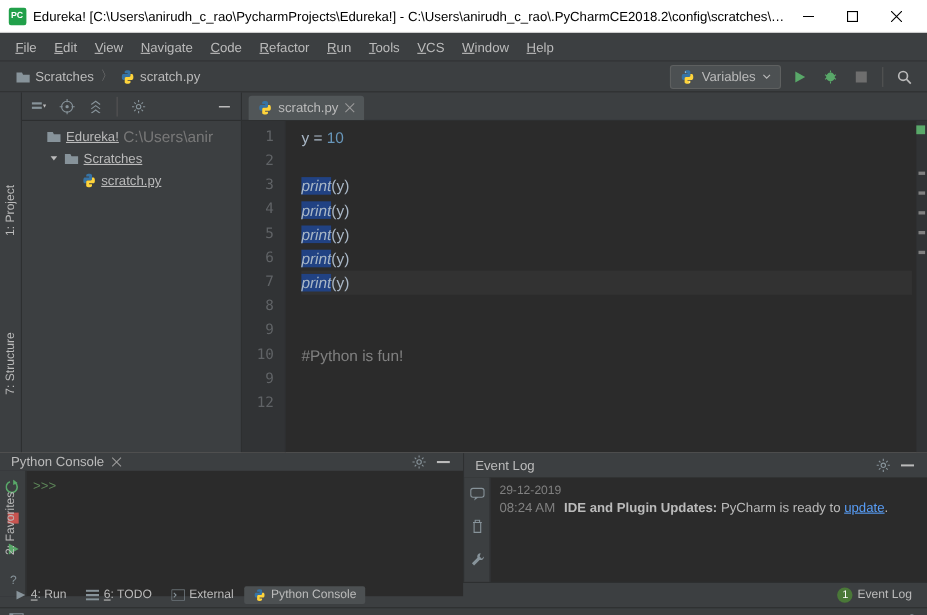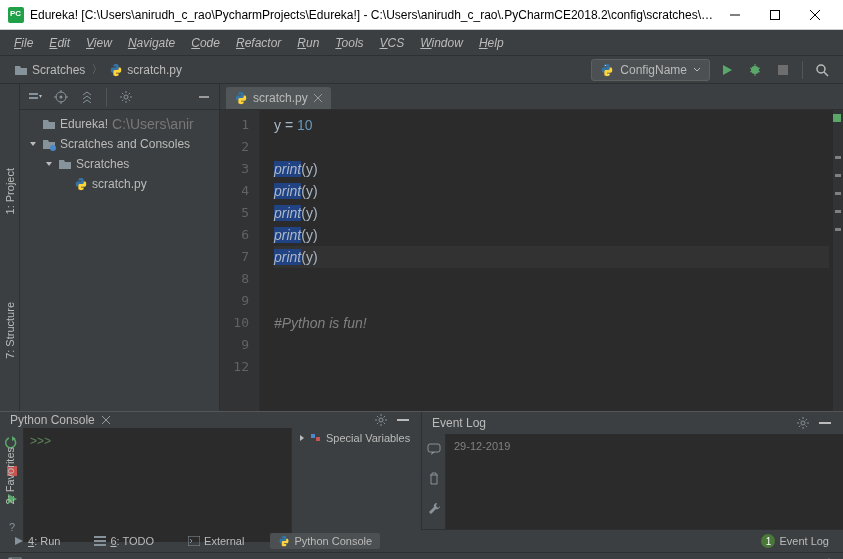--- a/index.html
+++ b/index.html
@@ -6,21 +6,21 @@
 body { background: #3c3f41; color: #bbbbbb; font-size: 12px; overflow: hidden; width: 843px; height: 559px; }
 
 .titlebar { height: 30px; background: #ffffff; color: #000; display: flex; align-items: center; padding: 0 8px; border-bottom: 1px solid #ccc; }
 .titlebar-icon { width: 16px; height: 16px; background: #21a04a; border-radius: 2px; margin-right: 6px; position: relative; }
 .titlebar-icon::after { content: "PC"; font-size: 8px; color: #fff; position: absolute; top: 2px; left: 2px; font-weight: bold; }
 .titlebar-text { flex: 1; font-size: 12px; white-space: nowrap; overflow: hidden; text-overflow: ellipsis; }
 .win-btns { display: flex; gap: 0; }
 .win-btn { width: 40px; height: 28px; display: flex; align-items: center; justify-content: center; cursor: pointer; }
 .win-btn svg { width: 10px; height: 10px; }
 
-.menubar { height: 26px; background: #3c3f41; display: flex; align-items: center; padding: 0 6px; border-bottom: 1px solid #2d2f30; font-style: italic; }
+.menubar { height: 26px; background: #3c3f41; display: flex; align-items: center; padding: 0 6px; border-bottom: 1px solid #2d2f30; }
 .menu-item { padding: 4px 8px; color: #bbbbbb; cursor: pointer; font-size: 12px; }
 .menu-u { text-decoration: underline; }
 
 .navbar { height: 28px; background: #3c3f41; display: flex; align-items: center; padding: 0 10px; border-bottom: 1px solid #2d2f30; }
 .bc-item { display: flex; align-items: center; gap: 4px; color: #bbbbbb; cursor: pointer; font-size: 12px; padding: 2px 4px; }
 .bc-sep { color: #777; margin: 0 2px; }
 .bc-icon { width: 14px; height: 14px; }
 .folder-icon { fill: #87939a; }
 .py-icon { width: 14px; height: 14px; }
 .navbar-right { margin-left: auto; display: flex; align-items: center; gap: 6px; }
@@ -34,36 +34,36 @@
 .gutter-tab { writing-mode: vertical-rl; transform: rotate(180deg); font-size: 11px; color: #bbbbbb; cursor: pointer; padding: 4px 2px; white-space: nowrap; }
 
 .project-panel { width: 200px; background: #3c3f41; border-right: 1px solid #2d2f30; display: flex; flex-direction: column; }
 .panel-toolbar { height: 26px; display: flex; align-items: center; padding: 0 6px; gap: 8px; border-bottom: 1px solid #2d2f30; position: relative; }
 .panel-toolbar .tool-btn { width: 18px; height: 18px; }
 .panel-toolbar-right { margin-left: auto; display: flex; gap: 4px; }
 .tree { padding: 4px 0; overflow: hidden; }
 .tree-row { display: flex; align-items: center; height: 20px; padding: 0 4px; gap: 4px; cursor: pointer; font-size: 12px; white-space: nowrap; }
 .tree-arrow { width: 10px; height: 10px; display: flex; align-items: center; justify-content: center; }
 .tree-indent { display: inline-block; }
-.tree-label { color: #bbbbbb; }
+.tree-label { color: #bbbbbb; text-decoration: underline; }
 .tree-path { color: #787878; font-size: 14px; }
 
 .editor-area { flex: 1; background: #2b2b2b; display: flex; flex-direction: column; position: relative; }
 .editor-tabs { height: 26px; background: #3c3f41; display: flex; align-items: flex-end; padding-left: 6px; border-bottom: 1px solid #2d2f30; }
 .editor-tab { background: #515658; padding: 4px 8px; display: flex; align-items: center; gap: 5px; border-top-left-radius: 3px; border-top-right-radius: 3px; cursor: pointer; font-size: 12px; }
 .tab-close { width: 10px; height: 10px; cursor: pointer; }
 .editor-body { flex: 1; display: flex; position: relative; }
 .line-gutter { width: 40px; background: #313335; border-right: 1px solid #2d2f30; padding-top: 4px; }
 .line-num { height: 22px; color: #606366; text-align: right; padding-right: 10px; font-family: "Consolas", monospace; font-size: 13px; line-height: 22px; }
 .code { flex: 1; padding: 4px 14px; font-family: "Consolas", monospace; font-size: 14px; line-height: 22px; position: relative; }
 .code-line { height: 22px; white-space: pre; }
 .fn { color: #a9b7c6; font-style: italic; }
 .num { color: #6897bb; }
 .selected { background: #214283; }
-.comment { color: #808080; font-style: italic; }
+.comment { color: #808080; }
 .str { color: #a9b7c6; }
 .caret-hl { background: #323232; }
 .error-stripe { position: absolute; right: 0; top: 0; width: 10px; height: 100%; background: #313335; }
 .stripe-mark { position: absolute; right: 2px; width: 6px; height: 3px; }
 
 .bottom-panels { display: flex; height: 118px; border-top: 1px solid #555; }
 .panel { flex: 1; background: #3c3f41; display: flex; flex-direction: column; border-right: 1px solid #2d2f30; }
 .panel:last-child { border-right: none; }
 .panel-header { height: 22px; display: flex; align-items: center; padding: 0 10px; gap: 6px; color: #bbbbbb; font-size: 12px; }
 .panel-header .spacer { flex: 1; }
@@ -151,21 +151,21 @@
       </div>
     </div>
   <div class="navbar-right">
     <div class="config-dd">
       <svg class="py-icon" viewBox="0 0 16 16">
           <path fill="#3673a5" d="M8 1c-3 0-3 1.5-3 1.5V4h3v1H3.5S2 5 2 8s1.5 3 1.5 3H5V9.5S5 8 6.5 8h3S11 8 11 6.5v-4S11 1 8 1z"></path>
           <circle cx="6" cy="2.8" r=".6" fill="#fff"></circle>
           <path fill="#ffd43b" d="M8 15c3 0 3-1.5 3-1.5V12H8v-1h4.5S14 11 14 8s-1.5-3-1.5-3H11v1.5S11 8 9.5 8h-3S5 8 5 9.5v4S5 15 8 15z"></path>
           <circle cx="10" cy="13.2" r=".6" fill="#fff"></circle>
         </svg>
-      <span>ConfigName</span>
+      <span>Variables</span>
       <svg width="8" height="8" viewBox="0 0 8 8">
           <path d="M1 2 L4 5 L7 2" stroke="#bbb" fill="none"></path>
         </svg>
     </div>
     <div class="tool-btn">
         <svg width="14" height="14" viewBox="0 0 14 14">
           <path d="M3 2 L12 7 L3 12 Z" fill="#59a869"></path>
         </svg>
       </div>
     <div class="tool-btn">
@@ -234,33 +234,20 @@
     </div>
     <div class="tree" id="tree">
         <div class="tree-row">
           <span class="tree-indent" style="width:0px"></span>
           <span class="tree-arrow"></span>
           <svg width="14" height="14" viewBox="0 0 14 14">
             <path fill="#87939a" d="M1 3h5l1 2h6v7H1z"></path>
           </svg>
           <span class="tree-label">Edureka!</span> 
           <span class="tree-path">C:\Users\anir</span>
-        </div>
-        <div class="tree-row">
-          <span class="tree-indent" style="width:0px"></span>
-          <span class="tree-arrow">
-            <svg width="8" height="8" viewBox="0 0 8 8">
-              <path d="M1 2 L7 2 L4 6 Z" fill="#bbb"></path>
-            </svg>
-          </span>
-          <svg width="14" height="14" viewBox="0 0 14 14">
-            <path fill="#87939a" d="M1 3h5l1 2h6v7H1z"></path>
-            <circle cx="11" cy="11" r="3" fill="#4a88c7"></circle>
-          </svg>
-          <span class="tree-label">Scratches and Consoles</span>
         </div>
         <div class="tree-row">
           <span class="tree-indent" style="width:16px"></span>
           <span class="tree-arrow">
             <svg width="8" height="8" viewBox="0 0 8 8">
               <path d="M1 2 L7 2 L4 6 Z" fill="#bbb"></path>
             </svg>
           </span>
           <svg width="14" height="14" viewBox="0 0 14 14">
             <path fill="#87939a" d="M1 3h5l1 2h6v7H1z"></path>
@@ -373,32 +360,20 @@
           </div>
         <div class="tool-btn">
             <svg width="12" height="12" viewBox="0 0 12 12">
               <text x="3" y="10" fill="#87939a" font-size="11">?</text>
             </svg>
           </div>
       </div>
       <div class="console-main">
         <span class="prompt">&gt;&gt;&gt;</span>
       </div>
-      <div class="console-right">
-        <div class="spec-vars">
-          <svg width="8" height="8" viewBox="0 0 8 8">
-              <path d="M2 1 L6 4 L2 7 Z" fill="#bbb"></path>
-            </svg>
-          <svg width="12" height="12" viewBox="0 0 12 12">
-              <rect x="1" y="2" width="4" height="4" fill="#4a88c7"></rect>
-              <rect x="6" y="5" width="4" height="4" fill="#c75450"></rect>
-            </svg>
-          <span>Special Variables</span>
-        </div>
-      </div>
     </div>
   </div>
 
   <div class="panel">
     <div class="panel-header">
       <span>Event Log</span>
       <div class="spacer"></div>
       <div class="hbtn">
           <svg width="14" height="14" viewBox="0 0 14 14">
             <circle cx="7" cy="7" r="2" fill="none" stroke="#87939a"></circle>
@@ -425,27 +400,31 @@
             </svg>
           </div>
         <div class="tool-btn">
             <svg width="14" height="14" viewBox="0 0 14 14">
               <path d="M10 1 a3 3 0 0 0-3 4 L2 10 l2 2 5-5 a3 3 0 0 0 4-3 l-2 2-2-2z" fill="#87939a"></path>
             </svg>
           </div>
       </div>
       <div class="event-body">
         <div class="event-date">29-12-2019</div>
+        <div class="event-msg">
+          <span class="event-time">08:24 AM</span>
+          <span><b>IDE and Plugin Updates:</b> <span>PyCharm is ready to</span> <span class="link">update</span>.</span>
+        </div>
       </div>
     </div>
   </div>
 </div>
 
 <div class="tool-window-bar">
-  <div id="tw-items" style="display:flex;gap:18px;">
+  <div id="tw-items" style="display:flex;gap:2px;">
       <div class="tw-item">
         <svg width="10" height="10" viewBox="0 0 10 10">
           <path d="M1 1 L9 5 L1 9 Z" fill="#87939a"></path>
         </svg>
         <span><span class="menu-u">4</span>: Run</span>
       </div>
       <div class="tw-item">
         <svg width="12" height="10" viewBox="0 0 12 10">
           <rect x="0" y="0" width="12" height="2" fill="#87939a"></rect>
           <rect x="0" y="4" width="12" height="2" fill="#87939a"></rect>

